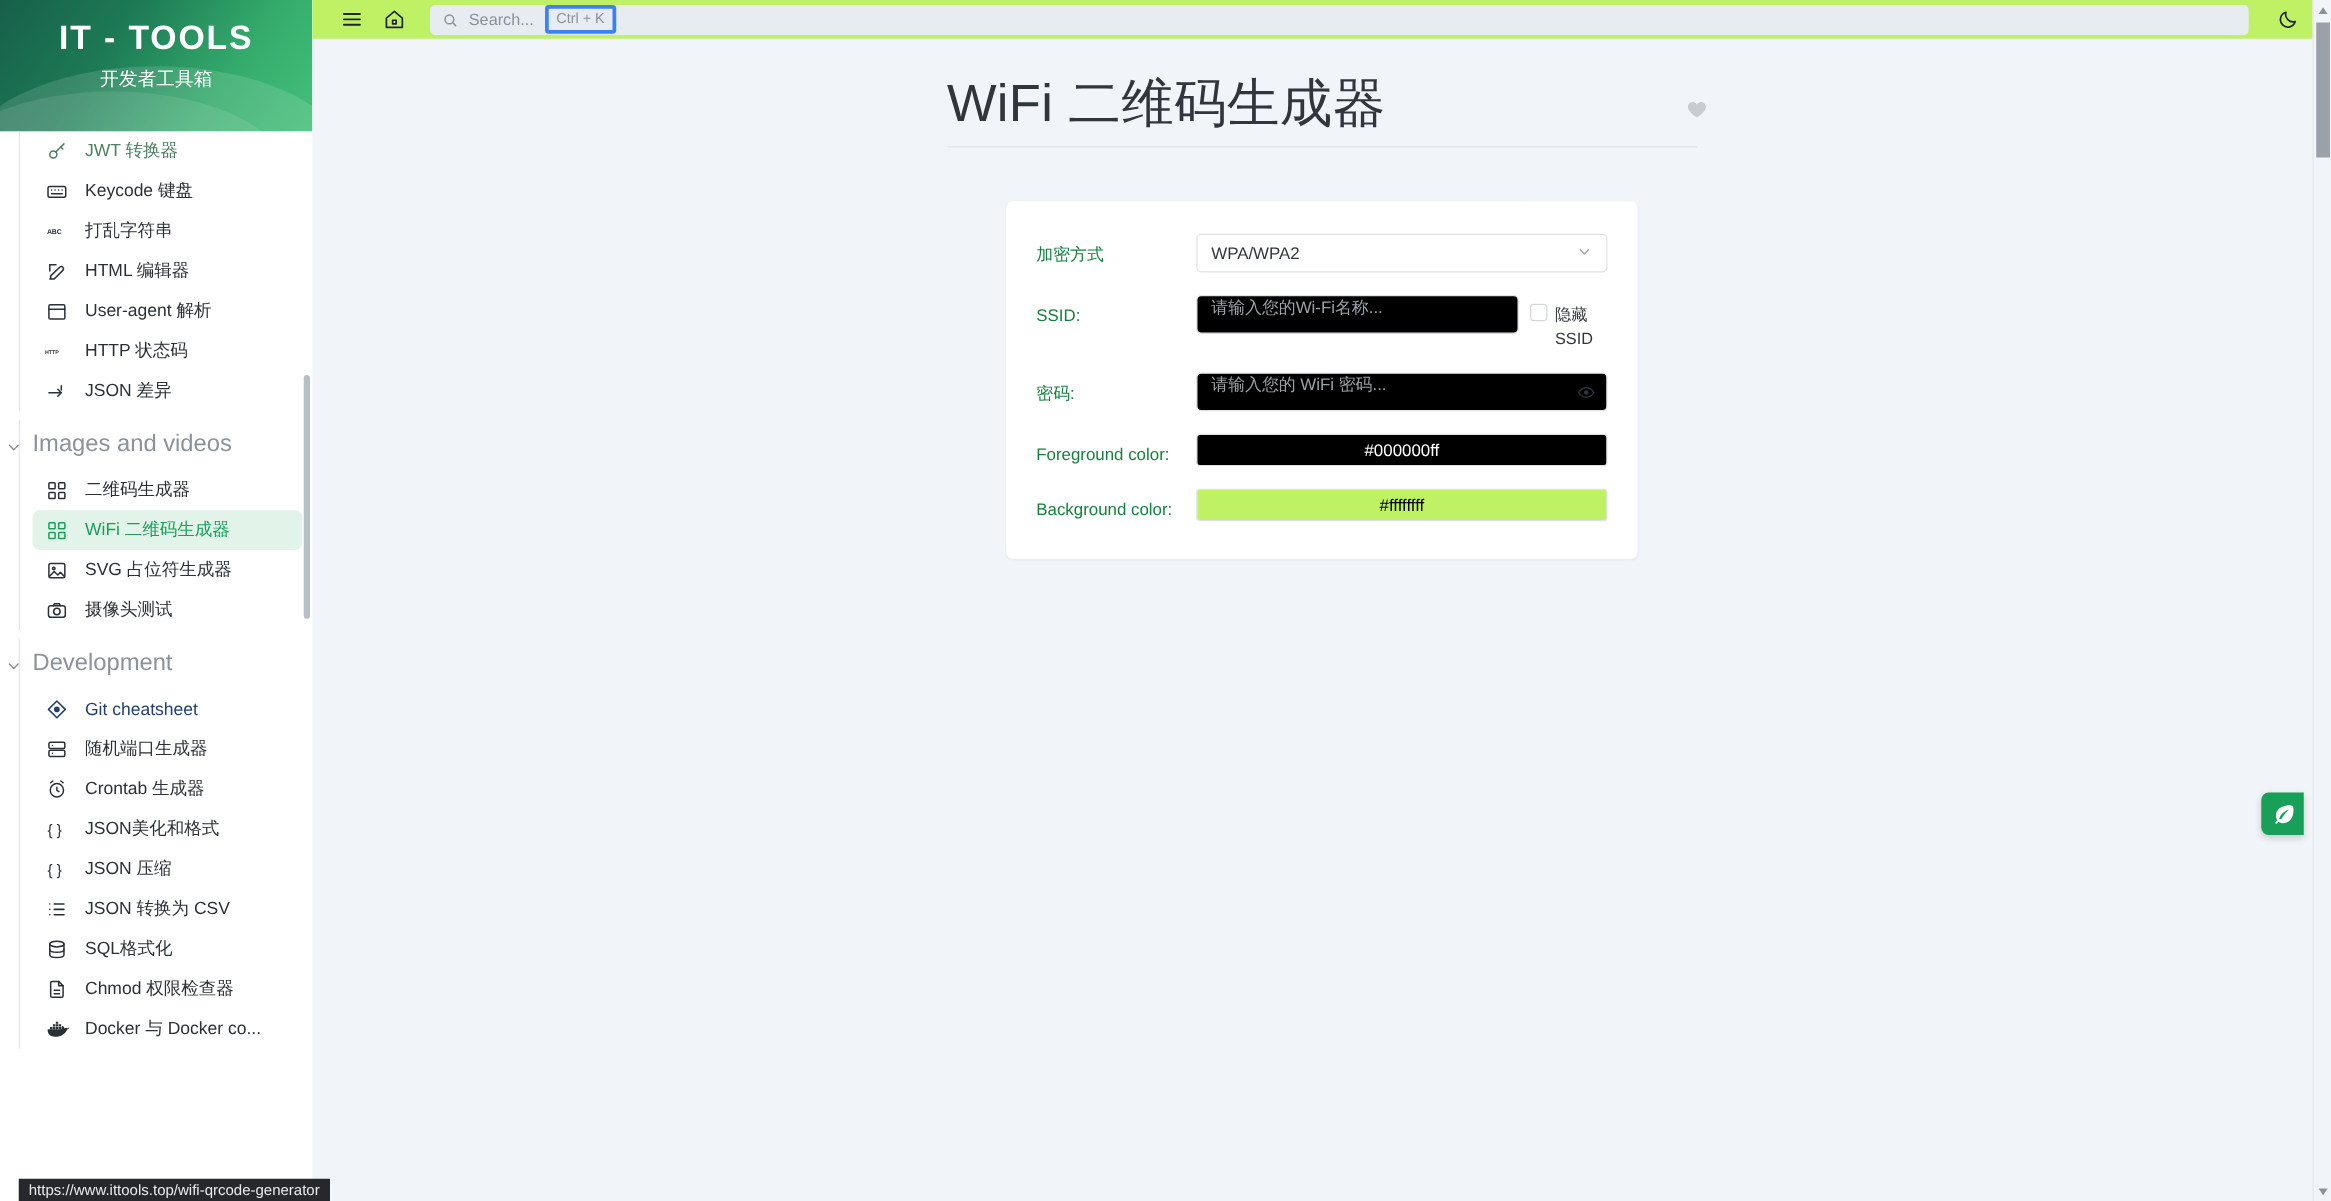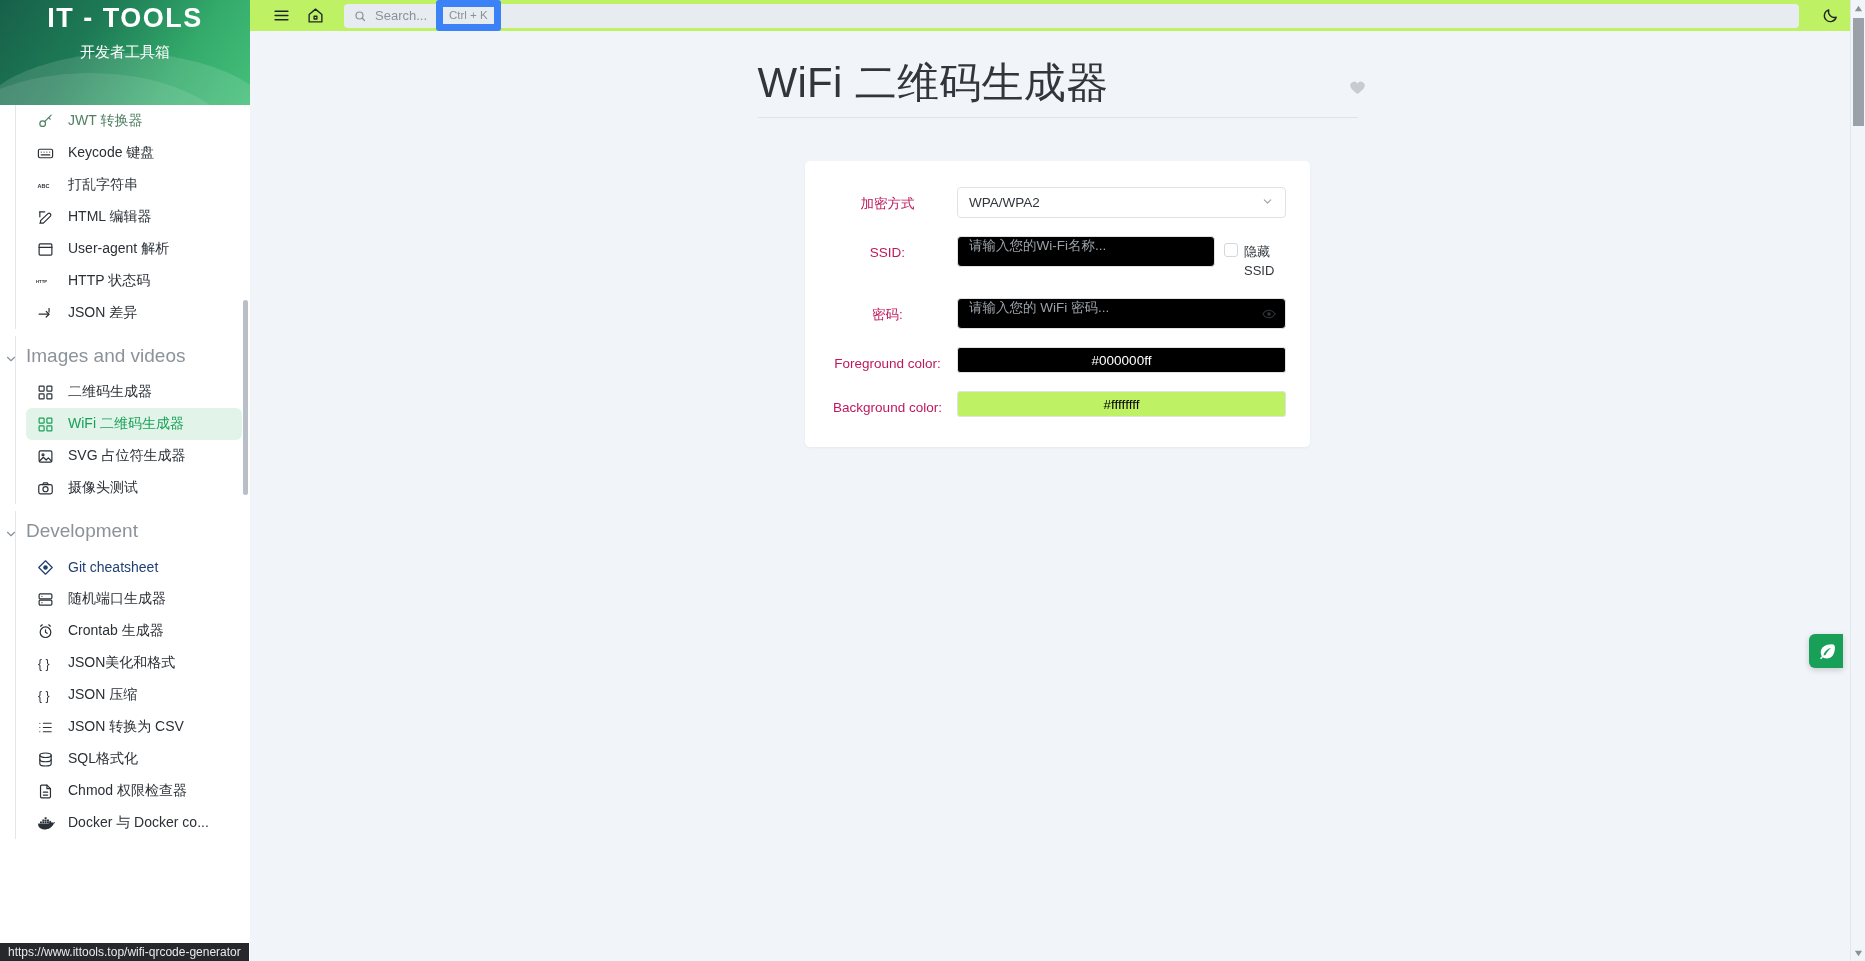--- a/index.html
+++ b/index.html
@@ -25,21 +25,21 @@
     position: absolute; left: -30px; right: -30px; bottom: -26px; height: 78px;
     background: rgba(255,255,255,0.13);
     border-radius: 50% 50% 0 0 / 100% 100% 0 0;
   }
   .side-header .wave2 {
     position: absolute; left: -60px; right: 10px; bottom: -48px; height: 80px;
     background: rgba(255,255,255,0.10);
     border-radius: 50% 50% 0 0 / 100% 100% 0 0;
   }
   .brand {
-    position: relative; z-index: 2; text-align: center; padding-top: 2px;
+    position: relative; z-index: 2; text-align: center; padding-top: 14px;
   }
   .brand-title {
     font-size: 27px; font-weight: 700; color: #ffffff; letter-spacing: 1.5px;
     line-height: 32px;
   }
   .brand-sub {
     font-size: 15px; color: #ffffff; margin-top: 8px; line-height: 20px;
   }
   .side-body {
     position: absolute; top: 105px; left: 0; right: 0; bottom: 0;
@@ -86,21 +86,21 @@
     width: 34px; height: 26px; display: flex; align-items: center; justify-content: center;
     color: #20242a; cursor: pointer; border-radius: 4px;
   }
   .searchbox {
     margin-left: 12px; height: 24px; background: #e7ecf1; border-radius: 4px;
     display: flex; align-items: center; gap: 9px; padding: 0 10px;
     flex: 1; margin-right: 14px; color: #8a9299;
   }
   .searchbox .placeholder { font-size: 13px; color: #8a9299; }
   .kbd {
-    border: 7px solid #3b82f6; border-radius: 3px; font-size: 11.5px;
+    border: 3px solid #3b82f6; border-radius: 3px; font-size: 11.5px;
     padding: 1px 6px 2px; color: #8a9299; line-height: 14px;
   }
   .tb-right { display: flex; align-items: center; padding-right: 18px; }
 
   .content { position: absolute; top: 31px; left: 0; right: 0; bottom: 0; overflow: hidden; }
   .page-head { width: 600px; margin: 24px auto 0; position: relative; }
   .page-title {
     font-size: 42px; font-weight: 400; color: #31363c; line-height: 56px;
     padding-bottom: 6px; letter-spacing: 0.3px;
   }
@@ -110,22 +110,22 @@
     position: absolute; right: -8px; top: 24px; color: #c7ccd2; cursor: pointer;
   }
 
   .card {
     width: 505px; margin: 43px auto 0; background: #ffffff;
     border-radius: 5px; padding: 26px 24px 30px;
     box-shadow: 0 1px 3px rgba(16,24,40,0.05);
   }
   .frow { display: flex; align-items: flex-start; margin-bottom: 18px; }
   .flabel {
-    width: 128px; flex: 0 0 128px; text-align: center; padding-right: 11px;
-    font-size: 13.5px; color: #be185d; line-height: 18px; padding-top: 8px;
+    width: 128px; flex: 0 0 128px; text-align: left; padding-right: 11px;
+    font-size: 13.5px; color: #15803d; line-height: 18px; padding-top: 8px;
   }
   .fctl { flex: 1; display: flex; align-items: flex-start; gap: 9px; }
   .input {
     flex: 1; height: 31px; border: 1px solid #dfe3e7; border-radius: 4px;
     display: flex; align-items: flex-start; padding: 0 11px; background: #000000;
     font-size: 13.5px; color: #31363c; cursor: text;
   }
   .input .ph { color: #9aa1a8; }
   .select {
     flex: 1; height: 31px; border: 1px solid #dfe3e7; border-radius: 4px;
@@ -172,21 +172,21 @@
   
   .fab {
     position: absolute; right: 22px; bottom: 293px; width: 34px; height: 34px;
     background: #18a058; border-radius: 6px 0 0 6px; display: flex;
     align-items: center; justify-content: center; color: #ffffff; cursor: pointer;
     box-shadow: 0 2px 6px rgba(0,0,0,0.18);
   }
 
   
   .statusurl {
-    position: absolute; left: 0; bottom: 0; height: 18px;
+    position: absolute; left: 15px; bottom: 0; height: 18px;
     background: #26282b; color: #e8eaec; font-size: 12px;
     display: flex; align-items: center; padding: 0 8px; z-index: 40;
     font-family: "Liberation Sans", sans-serif;
   }
 </style>
 </head>
 <body>
 
 <div class="app">
 

